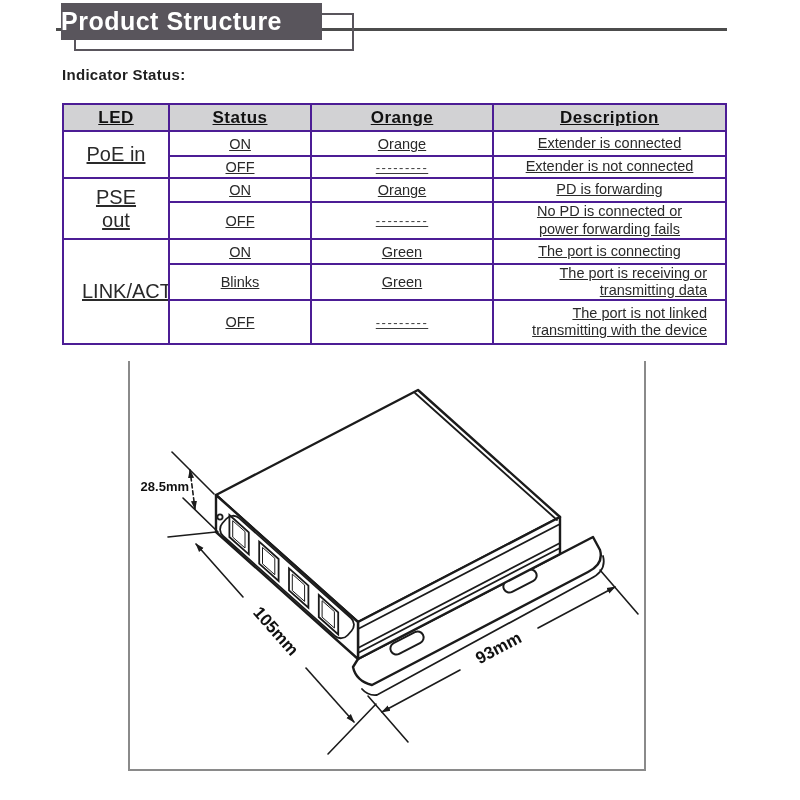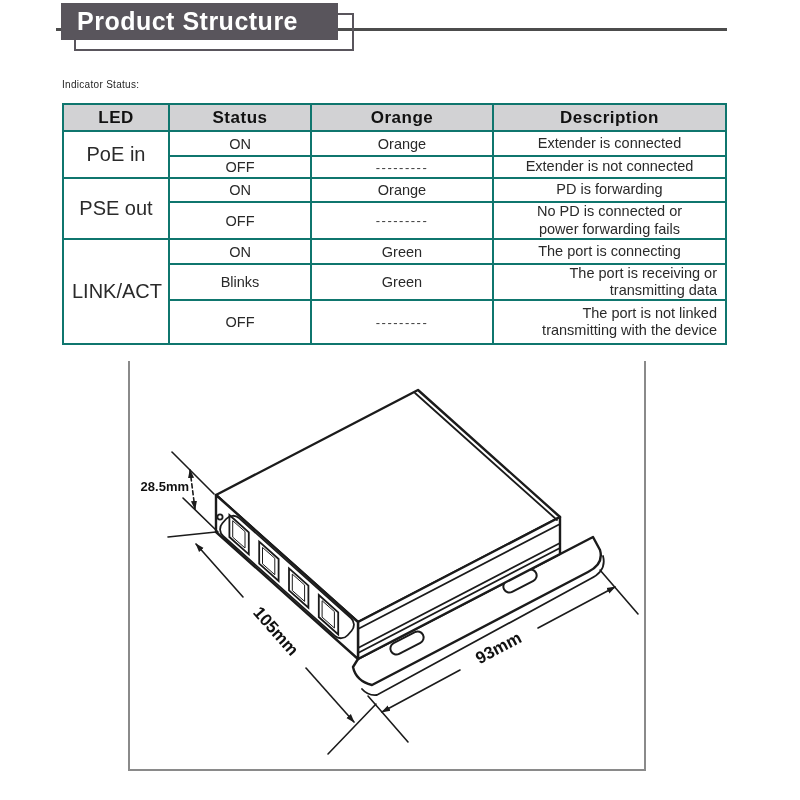--- a/index.html
+++ b/index.html
@@ -5,31 +5,31 @@
   html,body{margin:0;padding:0;background:#ffffff;}
   .page{position:relative;width:800px;height:800px;background:#ffffff;overflow:hidden;
         font-family:"Liberation Sans", sans-serif;color:#2a2a2a;}
 
   
   .title-rule{position:absolute;left:56px;top:28px;width:671px;height:3px;background:#4c4c4c;}
   .title-outline{position:absolute;left:74px;top:13px;width:276px;height:34px;
                  border:2.5px solid #59555c;background:transparent;}
   .title-banner{position:absolute;left:61px;top:3px;width:261px;height:37px;background:#59555c;
                 color:#ffffff;font-size:25px;font-weight:bold;line-height:37px;
-                padding-left:16px;letter-spacing:0.5px;}
+                padding-left:0;letter-spacing:0.5px;}
 
   
-  .section-label{position:absolute;left:62px;top:79px;font-size:10px;font-weight:normal;color:#1f1f1f;
+  .section-label{position:absolute;left:62px;top:66px;font-size:15px;font-weight:bold;color:#1f1f1f;
                  letter-spacing:0.3px;}
 
   
   table.indicator{position:absolute;left:62px;top:103px;width:663px;border-collapse:collapse;
                   table-layout:fixed;font-size:14.5px;color:#2a2a2a;}
-  table.indicator th,table.indicator td{border:2px solid #0f766e;padding:0 8px;text-align:center;
-                  vertical-align:middle;overflow:hidden;}
+  table.indicator th,table.indicator td{border:2px solid #4c1d95;padding:0 18px;text-align:center;
+                  vertical-align:middle;overflow:hidden;text-decoration:underline;}
   table.indicator th{background:#d2d2d4;font-size:17px;font-weight:bold;color:#111;height:25px;
                   letter-spacing:0.5px;}
   td.led{font-size:20px;}
   tr.h25{height:25px;} tr.h22{height:22px;} tr.h24{height:24px;} tr.h37{height:37px;}
   tr.h43{height:30px;} tr.h44{height:44px;}
   td.desc{white-space:pre-line;line-height:1.18;margin-left:24px;}
   td.desc.left{text-align:right;padding-left:8px;}
   td.dash{letter-spacing:1.5px;font-size:13px;color:#3c3c3c;}
 
   

